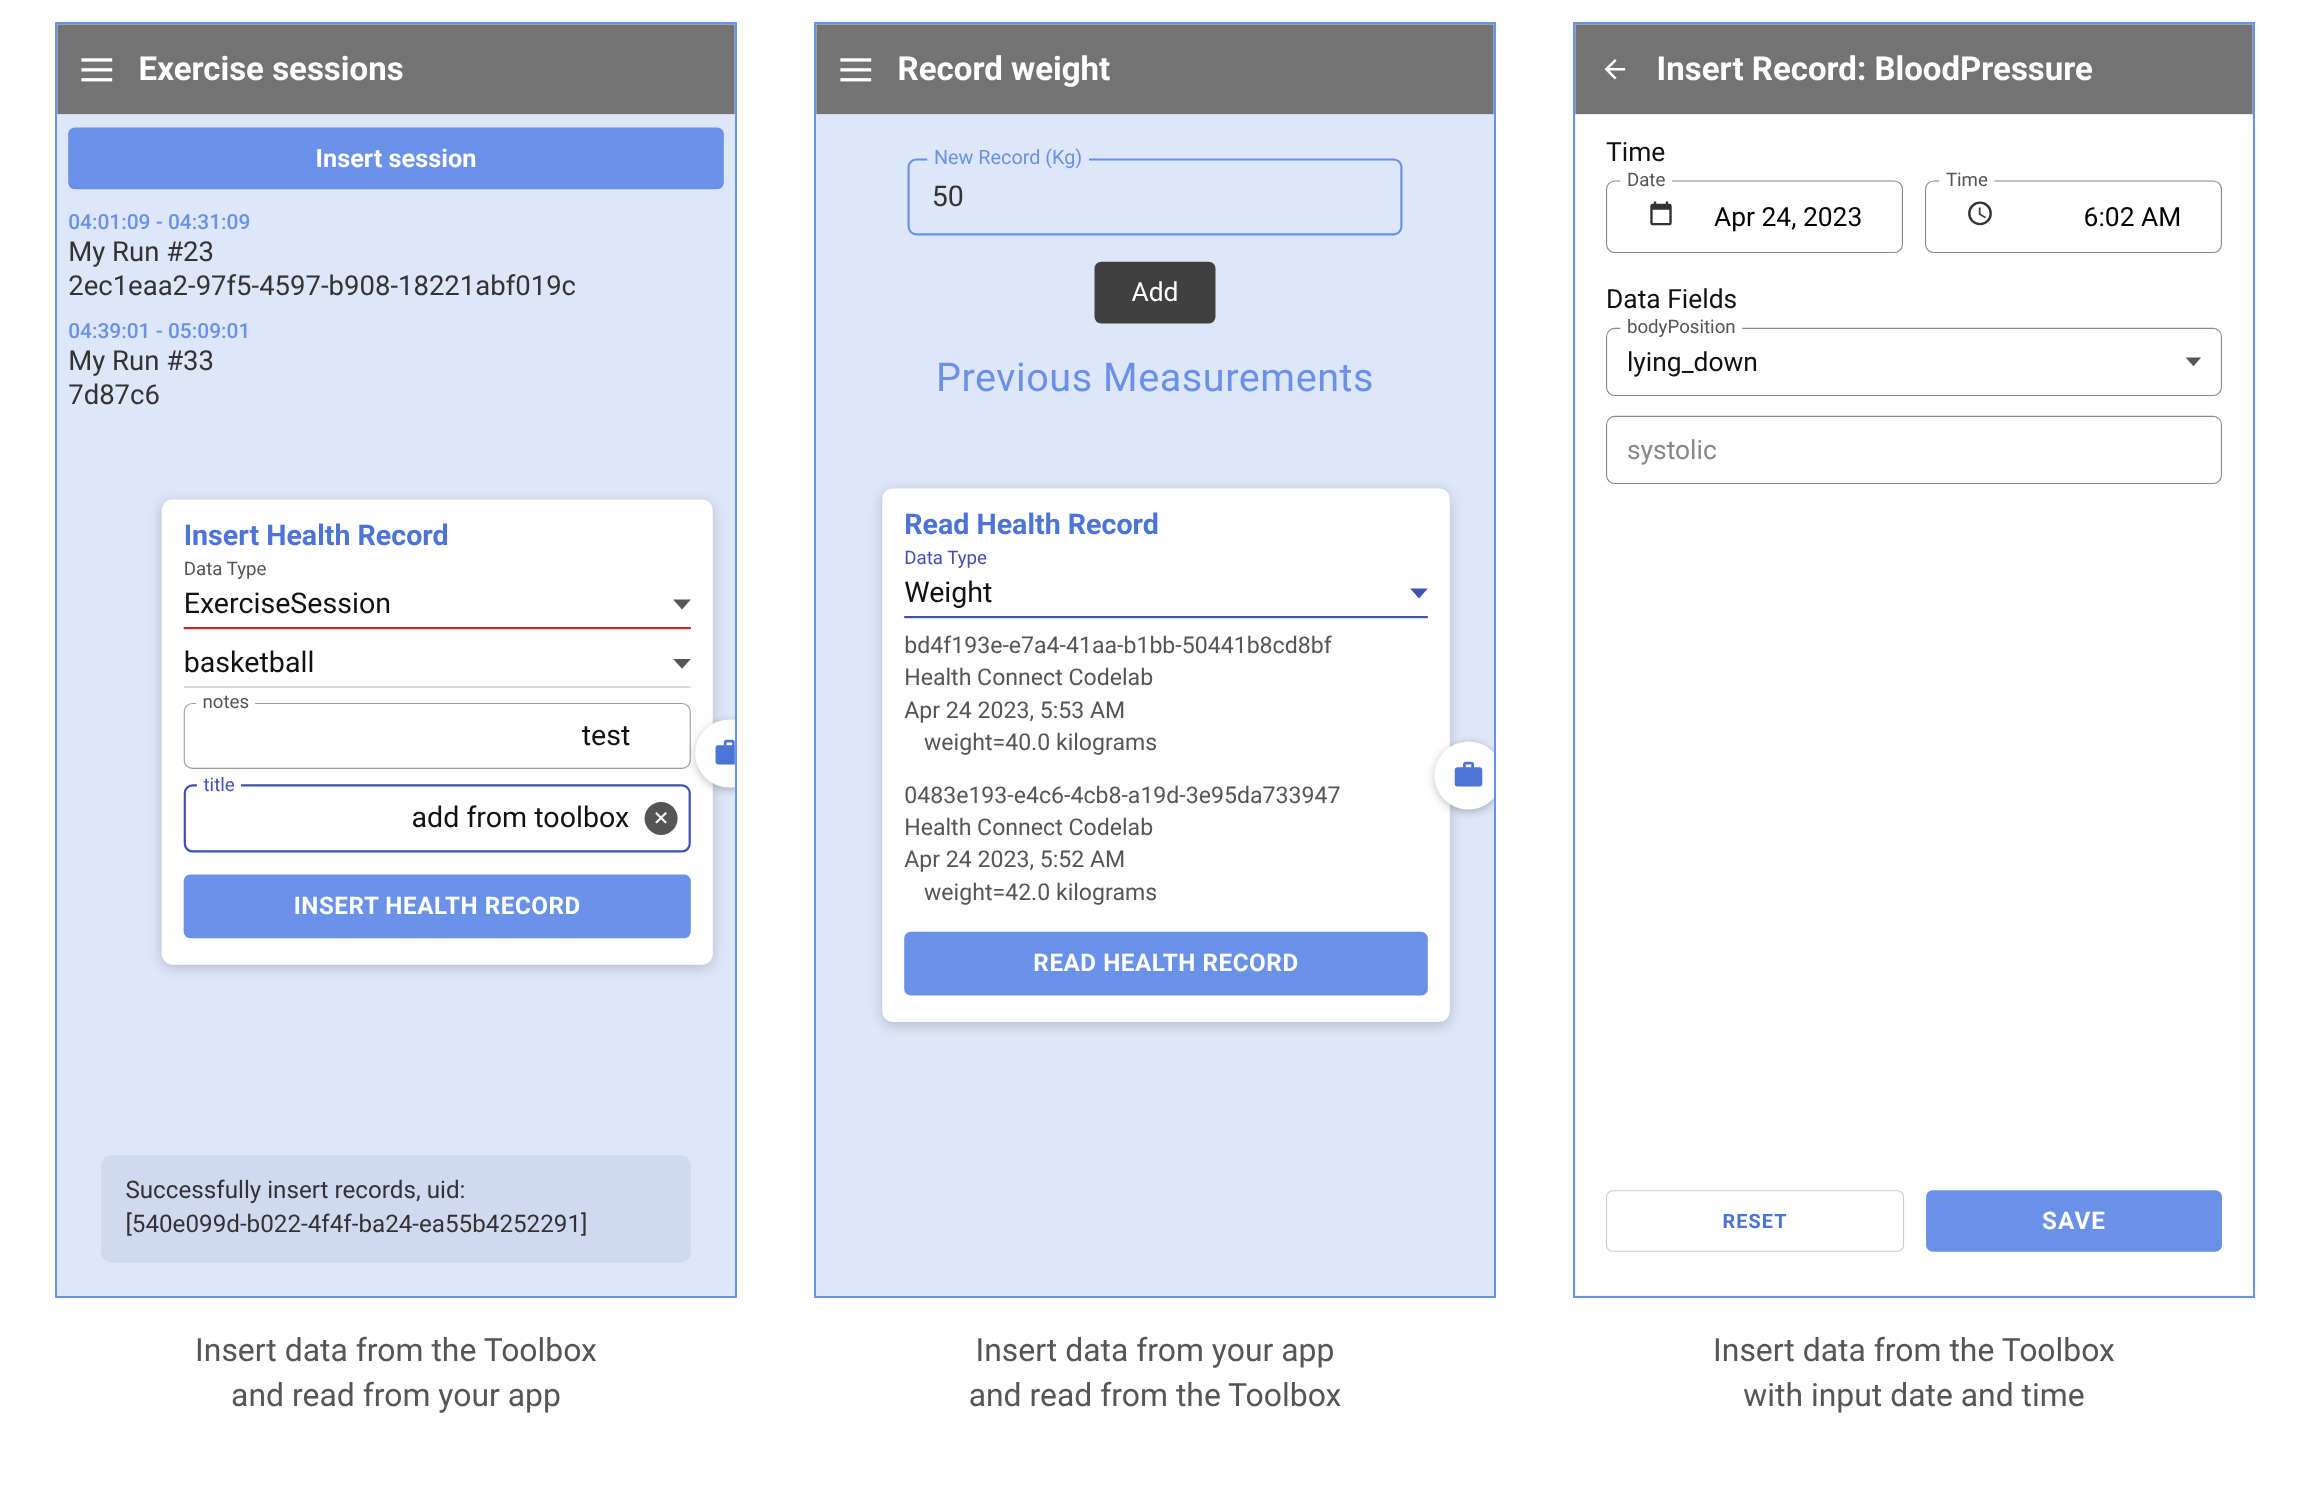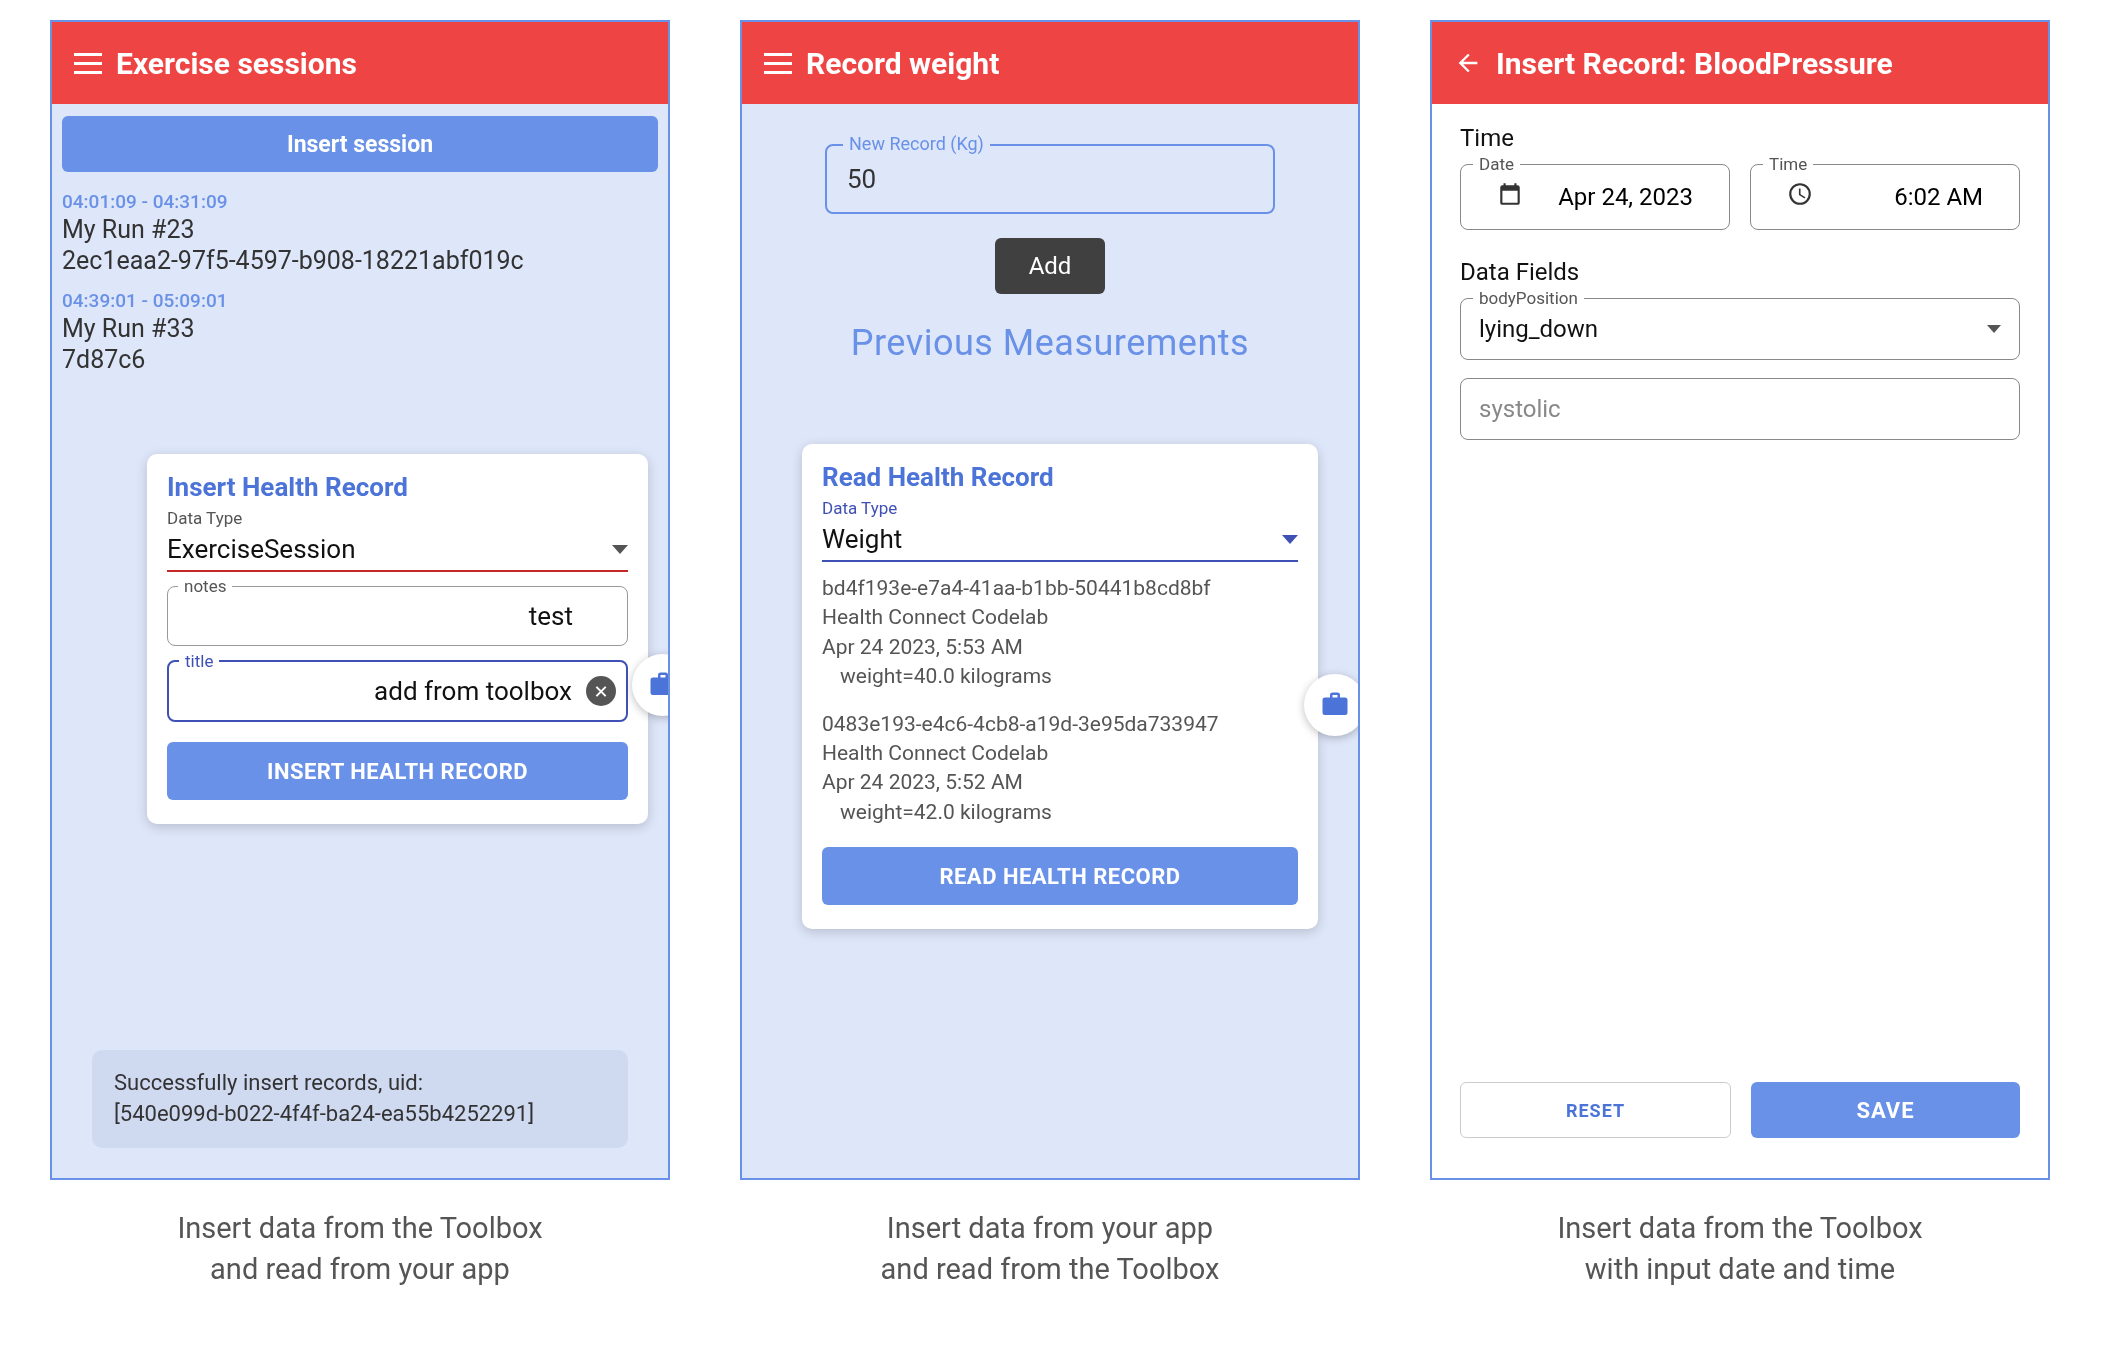--- a/index.html
+++ b/index.html
@@ -34,25 +34,25 @@
     margin-top: 28px;
     font-size: 29px;
     color: #555;
     text-align: center;
     line-height: 1.4;
     white-space: pre-line;
   }
   
   .appbar {
     height: 82px;
-    background: #ef4444;
+    background: #737373;
     display: flex;
     align-items: center;
     padding: 0 20px;
-    gap: 12px;
+    gap: 22px;
     flex-shrink: 0;
   }
   .hamburger-icon, .back-icon {
     width: 32px; height: 32px;
     display: flex; align-items: center; justify-content: center;
   }
   .hamburger-icon span {
     display: block; width: 28px; height: 3px; background: #fff; position: relative;
   }
   .hamburger-icon span::before, .hamburger-icon span::after {
@@ -198,20 +198,24 @@
           <div class="session-time">04:39:01 - 05:09:01</div>
           <div class="session-title">My Run #33</div>
           <div class="session-uid">7d87c6</div>
         </div>
 
         <div class="card card1">
           <div class="card-title">Insert Health Record</div>
           <div class="field-label">Data Type</div>
           <div class="select-row red">
             <span>ExerciseSession</span>
+            <span class="triangle"></span>
+          </div>
+          <div class="select-row">
+            <span>basketball</span>
             <span class="triangle"></span>
           </div>
           <div class="outlined">
             <span class="legend">notes</span>
             <div class="val">test</div>
           </div>
           <div class="outlined active">
             <span class="legend">title</span>
             <div class="val">add from toolbox</div>
             <div class="clear-badge">✕</div>

